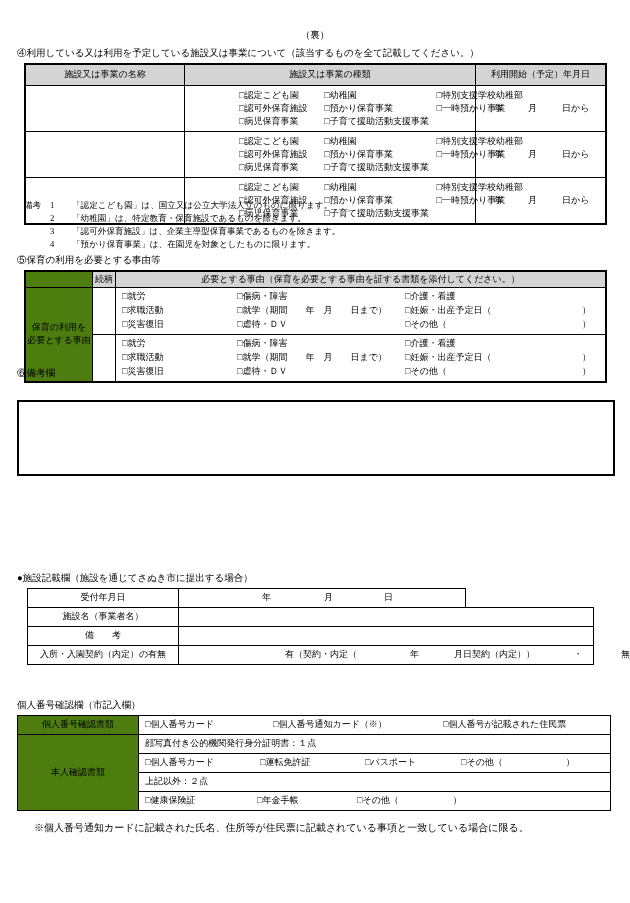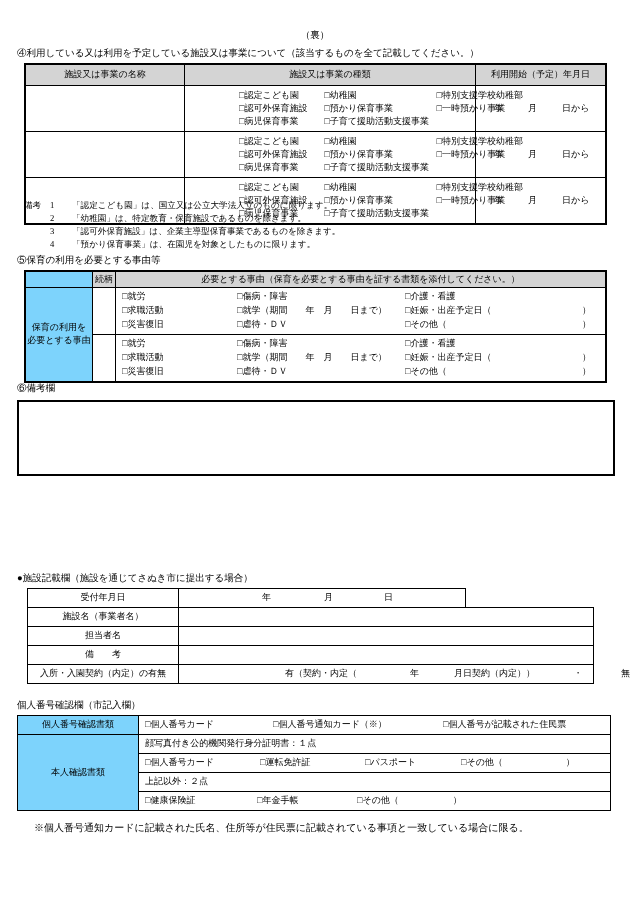--- a/index.html
+++ b/index.html
@@ -48,21 +48,21 @@
     padding: 0;
     font-weight: normal;
     font-size: 9px;
     vertical-align: middle;
   }
   .hdr {
     background: #d4d4d4;
     text-align: center;
   }
   .gray {
-    background: #7dd3fc;
+    background: #4d7c0f;
   }
 
   
   #tbl-facility {
     position: absolute;
     left: 24px;
     top: 63px;
     width: 583px;
     border: 2px solid #000;
   }
@@ -341,45 +341,41 @@
           <span class="a">□求職活動</span><span class="b">□就学（期間　　年　月　　日まで）</span><span class="c">□妊娠・出産予定日（</span><span class="paren-end">）</span>
         </span>
         <span class="line">
           <span class="a">□災害復旧</span><span class="b">□虐待・ＤＶ</span><span class="c">□その他（</span><span class="paren-end">）</span>
         </span>
       </td>
     </tr>
   </tbody>
     </table>
 
-  <div class="sec-title" style="left:17px; top:383px;">⑥備考欄</div>
+  <div class="sec-title" style="left:17px; top:368px;">⑥備考欄</div>
   <div id="box-remarks"></div>
 
   <div class="sec-title" style="left:17px; top:573px;">●施設記載欄（施設を通じてさぬき市に提出する場合）</div>
 
   <table id="tbl-entry">
     <tbody>
         <tr>
       <td class="entry-lbl">受付年月日</td>
       <td class="entry-val" style="width:264px;">
         <span class="date-line">
           <span class="y">年</span><span class="m">月</span><span class="d">日</span>
         </span>
       </td>
       <td style="border:none;"></td>
     </tr>
     <tr>
       <td class="entry-lbl">施設名（事業者名）</td>
       <td class="entry-val" colspan="2"></td>
     </tr>
     <tr>
-      <td class="entry-lbl">担当者名</td>
-      <td class="entry-val" colspan="2"></td>
-    </tr>
-    <tr>
       <td class="entry-lbl">備　　考</td>
       <td class="entry-val" colspan="2"></td>
     </tr>
     <tr>
       <td class="entry-lbl">入所・入園契約（内定）の有無</td>
       <td class="entry-val" colspan="2">
         <span class="contract-line">
           <span>有（契約・内定（</span><span class="y2">年</span><span class="m2">月</span><span>日契約（内定））</span><span class="dot">・</span><span>無</span>
         </span>
       </td>

